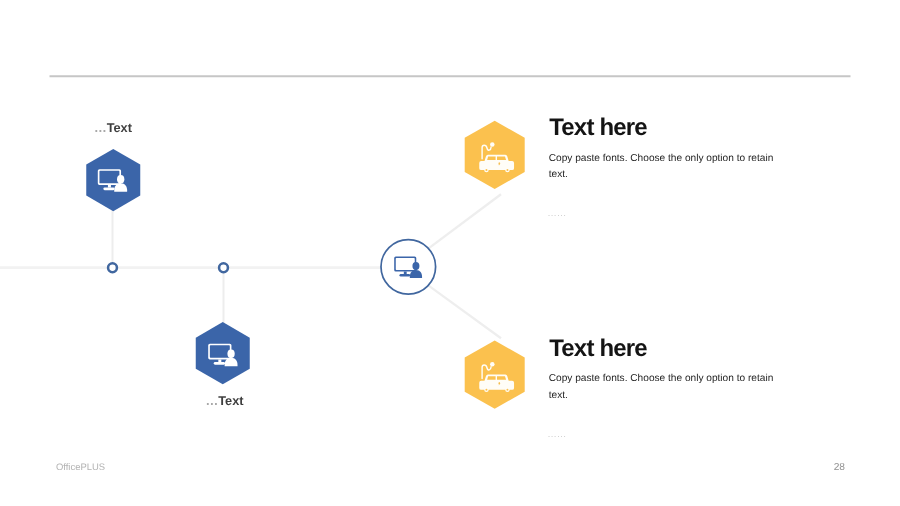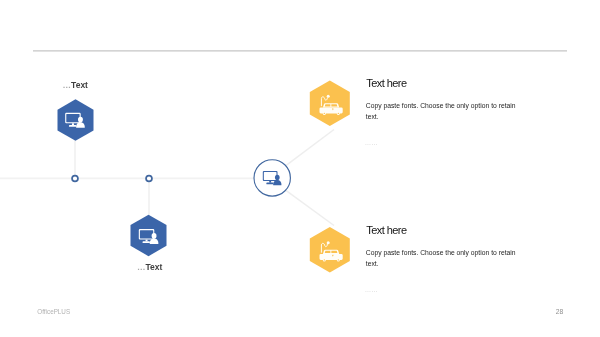--- a/index.html
+++ b/index.html
@@ -3,21 +3,21 @@
 <meta charset="utf-8">
 <title>Slide</title>
 <style>
   html,body{margin:0;padding:0;}
   body{width:600px;height:337px;background:#ffffff;font-family:"Liberation Sans",sans-serif;overflow:hidden;}
   .slide{position:relative;width:515px;height:337px;background:#fff;}
   svg.layer{position:absolute;left:0;top:0;width:600px;height:337px;}
   .slide .node-label,.slide .branch-title,.slide .branch-body,.slide .branch-dots,.slide .footer-brand,.slide .page-num{filter:opacity(99.9%);}
   .node-label{position:absolute;font-size:8.5px;font-weight:bold;color:#3f3f3f;white-space:nowrap}
   .node-label .dots{color:#a8a8a8;}
-  .branch-title{position:absolute;font-size:11px;font-weight:normal;color:#141414;white-space:nowrap;letter-spacing:-0.55px}
+  .branch-title{position:absolute;font-size:16px;font-weight:bold;color:#141414;white-space:nowrap;letter-spacing:-0.55px}
   .branch-body{position:absolute;font-size:6.75px;color:#1f1f1f;line-height:10.4px;width:152px}
   .branch-dots{position:absolute;font-size:6.4px;color:#cfcfcf}
   .footer-brand{position:absolute;font-size:6.3px;color:#b2b2b2}
   .page-num{position:absolute;font-size:6.8px;color:#909090}
 </style>
 </head>
 <body>
 
 <div class="slide">
 

